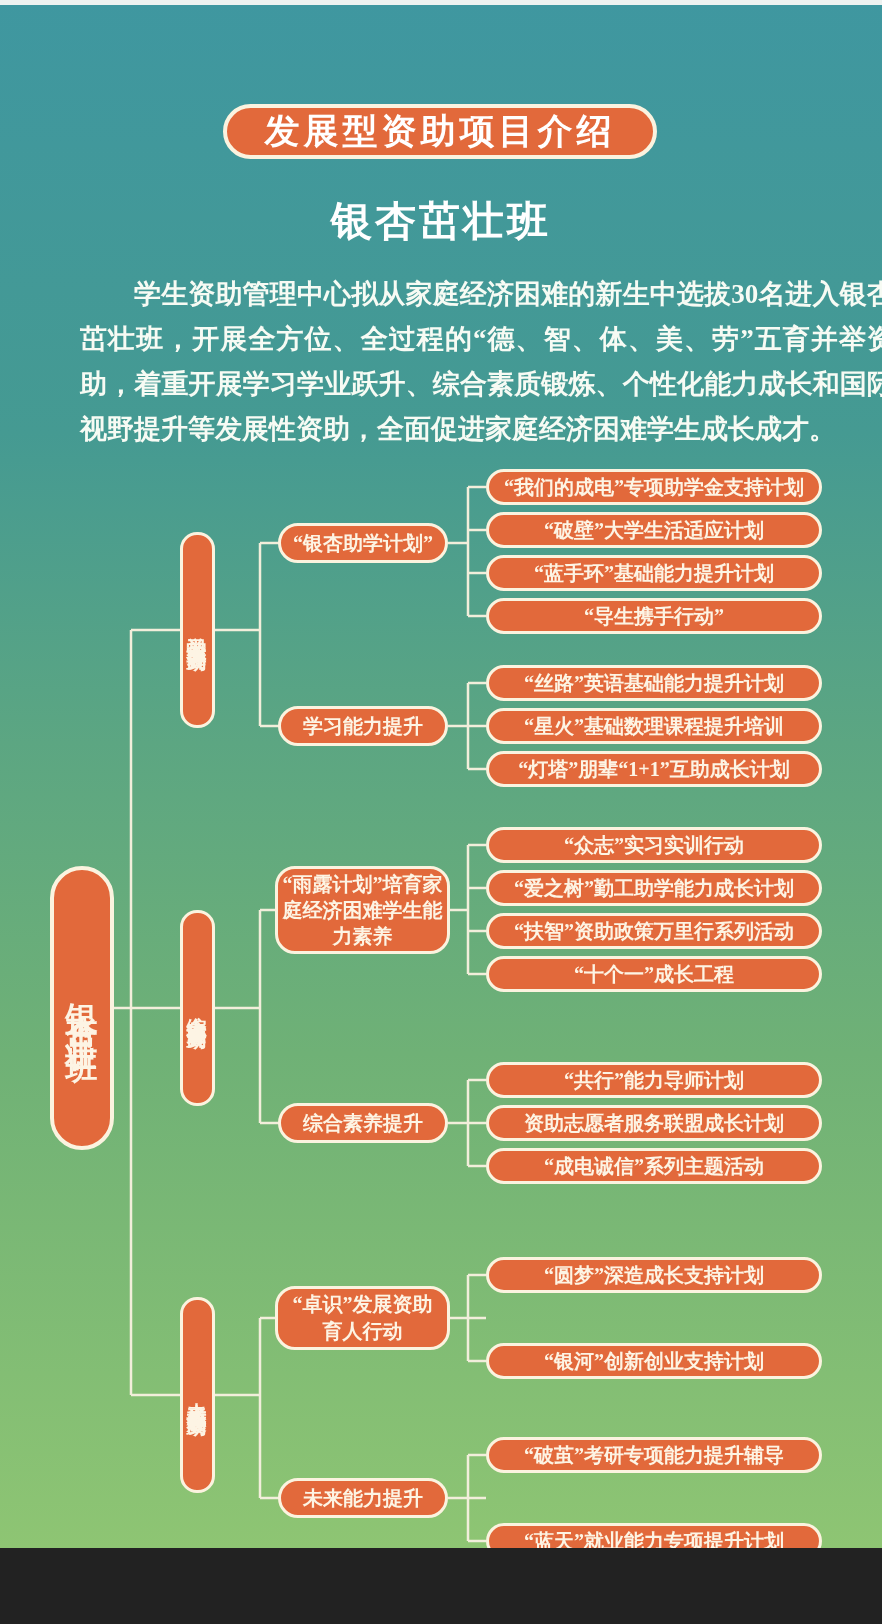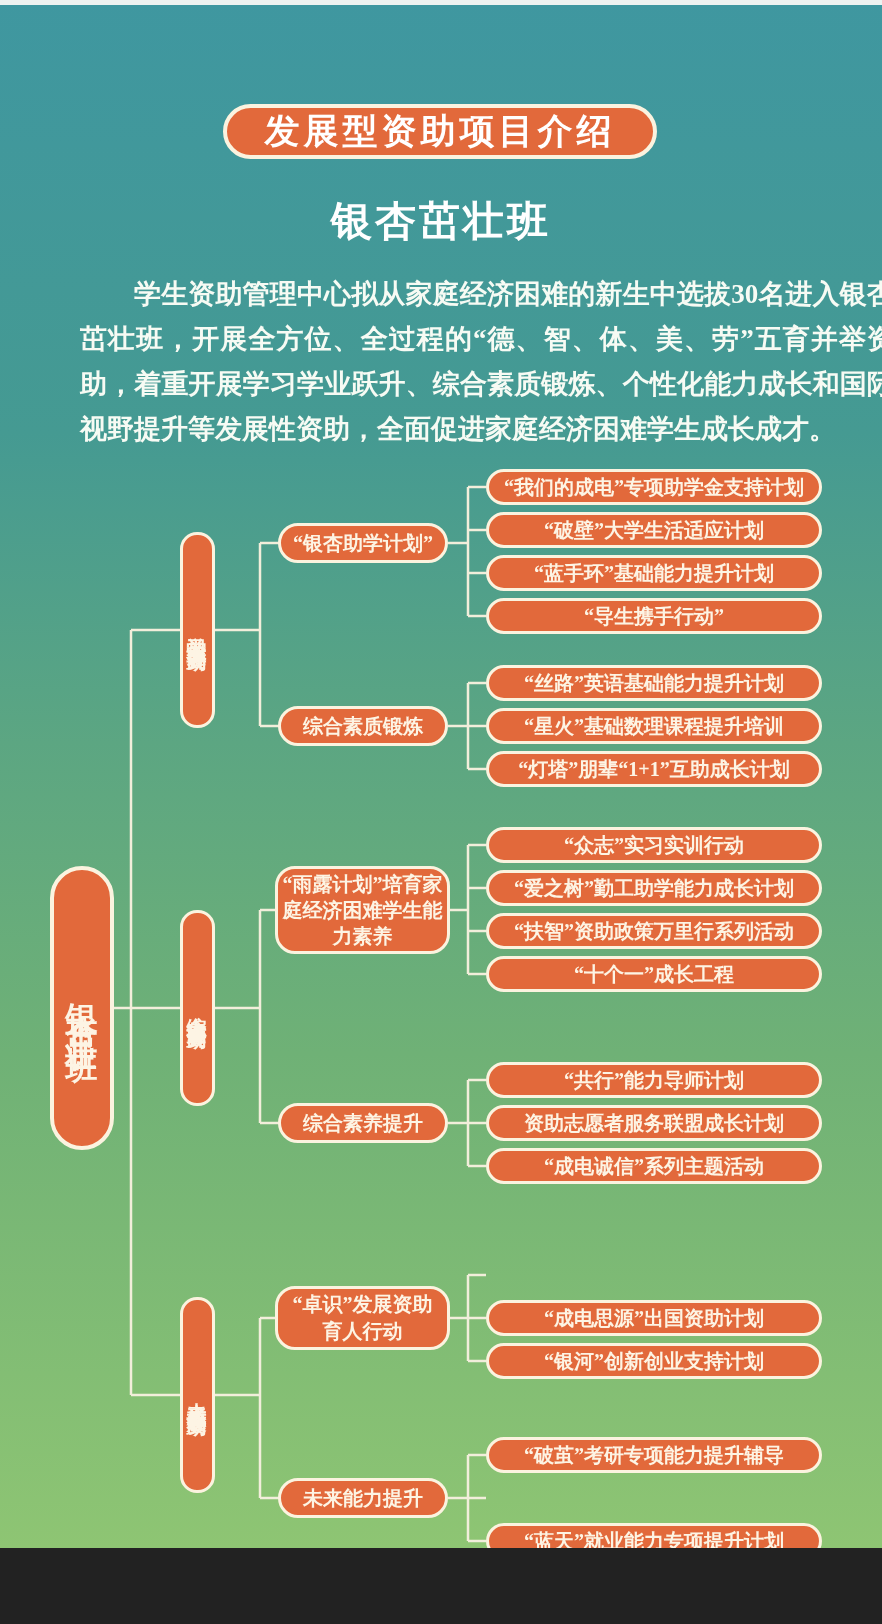--- a/index.html
+++ b/index.html
@@ -94,21 +94,21 @@
     <span>学习学业提升资助</span>
   </div>
   <div class="branch orange" style="top:910px">
     <span>综合素质提升资助</span>
   </div>
   <div class="branch orange" style="top:1297px">
     <span>未来成长发展资助</span>
   </div>
 
   <div class="mid orange" style="top:523px">“银杏助学计划”</div>
-  <div class="mid orange" style="top:706px">综合素质锻炼</div>
+  <div class="mid orange" style="top:706px">学习能力提升</div>
   <div class="mid multi orange" style="top:866px">“雨露计划”培育家庭经济困难学生能力素养</div>
   <div class="mid orange" style="top:1103px">综合素养提升</div>
   <div class="mid multi2 orange" style="top:1286px">“卓识”发展资助育人行动</div>
   <div class="mid orange" style="top:1478px">未来能力提升</div>
 
   <div class="leaf orange" style="top:469px">“我们的成电”专项助学金支持计划</div>
   <div class="leaf orange" style="top:512px">“破壁”大学生活适应计划</div>
   <div class="leaf orange" style="top:555px">“蓝手环”基础能力提升计划</div>
   <div class="leaf orange" style="top:598px">“导生携手行动”</div>
 
@@ -118,18 +118,18 @@
 
   <div class="leaf orange" style="top:827px">“众志”实习实训行动</div>
   <div class="leaf orange" style="top:870px">“爱之树”勤工助学能力成长计划</div>
   <div class="leaf orange" style="top:913px">“扶智”资助政策万里行系列活动</div>
   <div class="leaf orange" style="top:956px">“十个一”成长工程</div>
 
   <div class="leaf orange" style="top:1062px">“共行”能力导师计划</div>
   <div class="leaf orange" style="top:1105px">资助志愿者服务联盟成长计划</div>
   <div class="leaf orange" style="top:1148px">“成电诚信”系列主题活动</div>
 
-  <div class="leaf orange" style="top:1300px">“成电思源”出国资助计划</div>
+  <div class="leaf orange" style="top:1257px">“圆梦”深造成长支持计划</div>
   <div class="leaf orange" style="top:1343px">“银河”创新创业支持计划</div>
 
   <div class="leaf orange" style="top:1437px">“破茧”考研专项能力提升辅导</div>
   <div class="leaf orange" style="top:1523px">“蓝天”就业能力专项提升计划</div>
 </div>
 
 </body></html>

